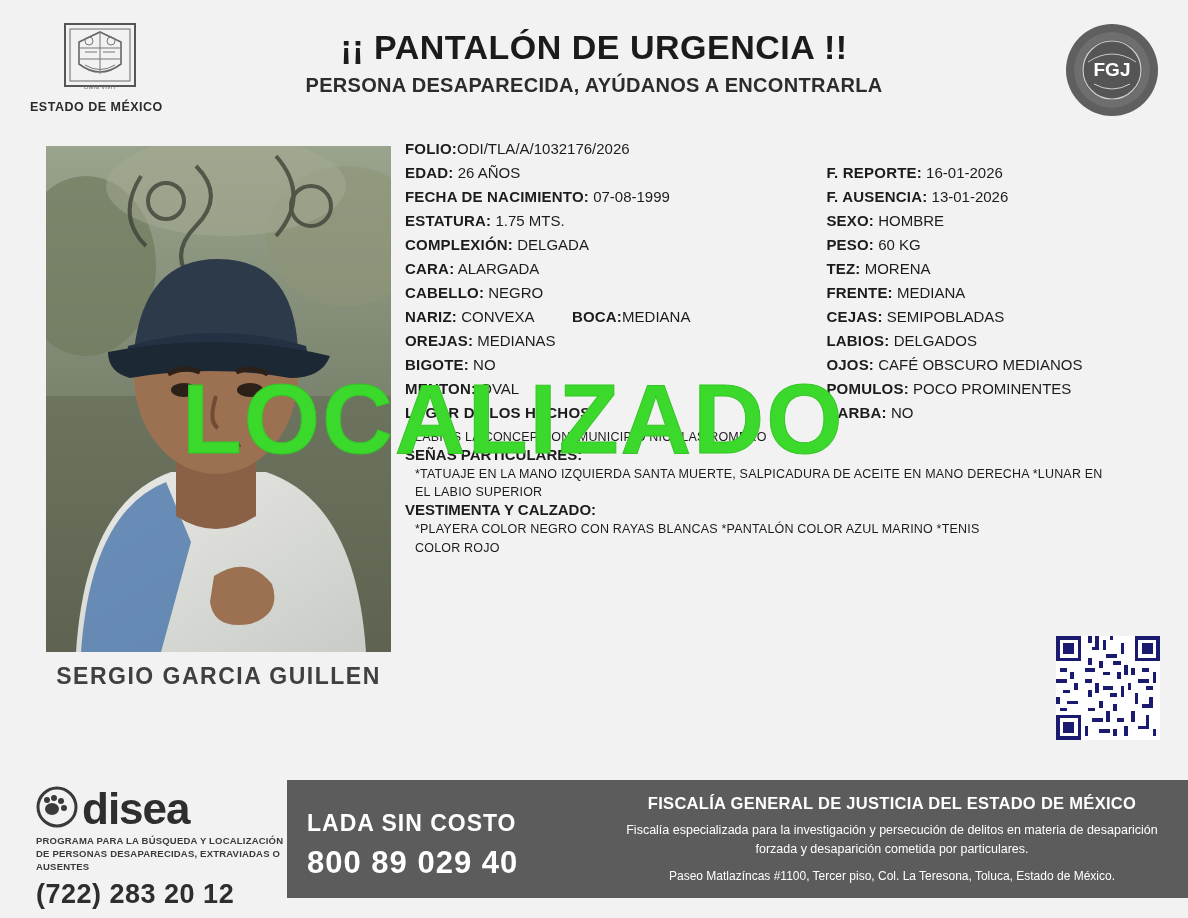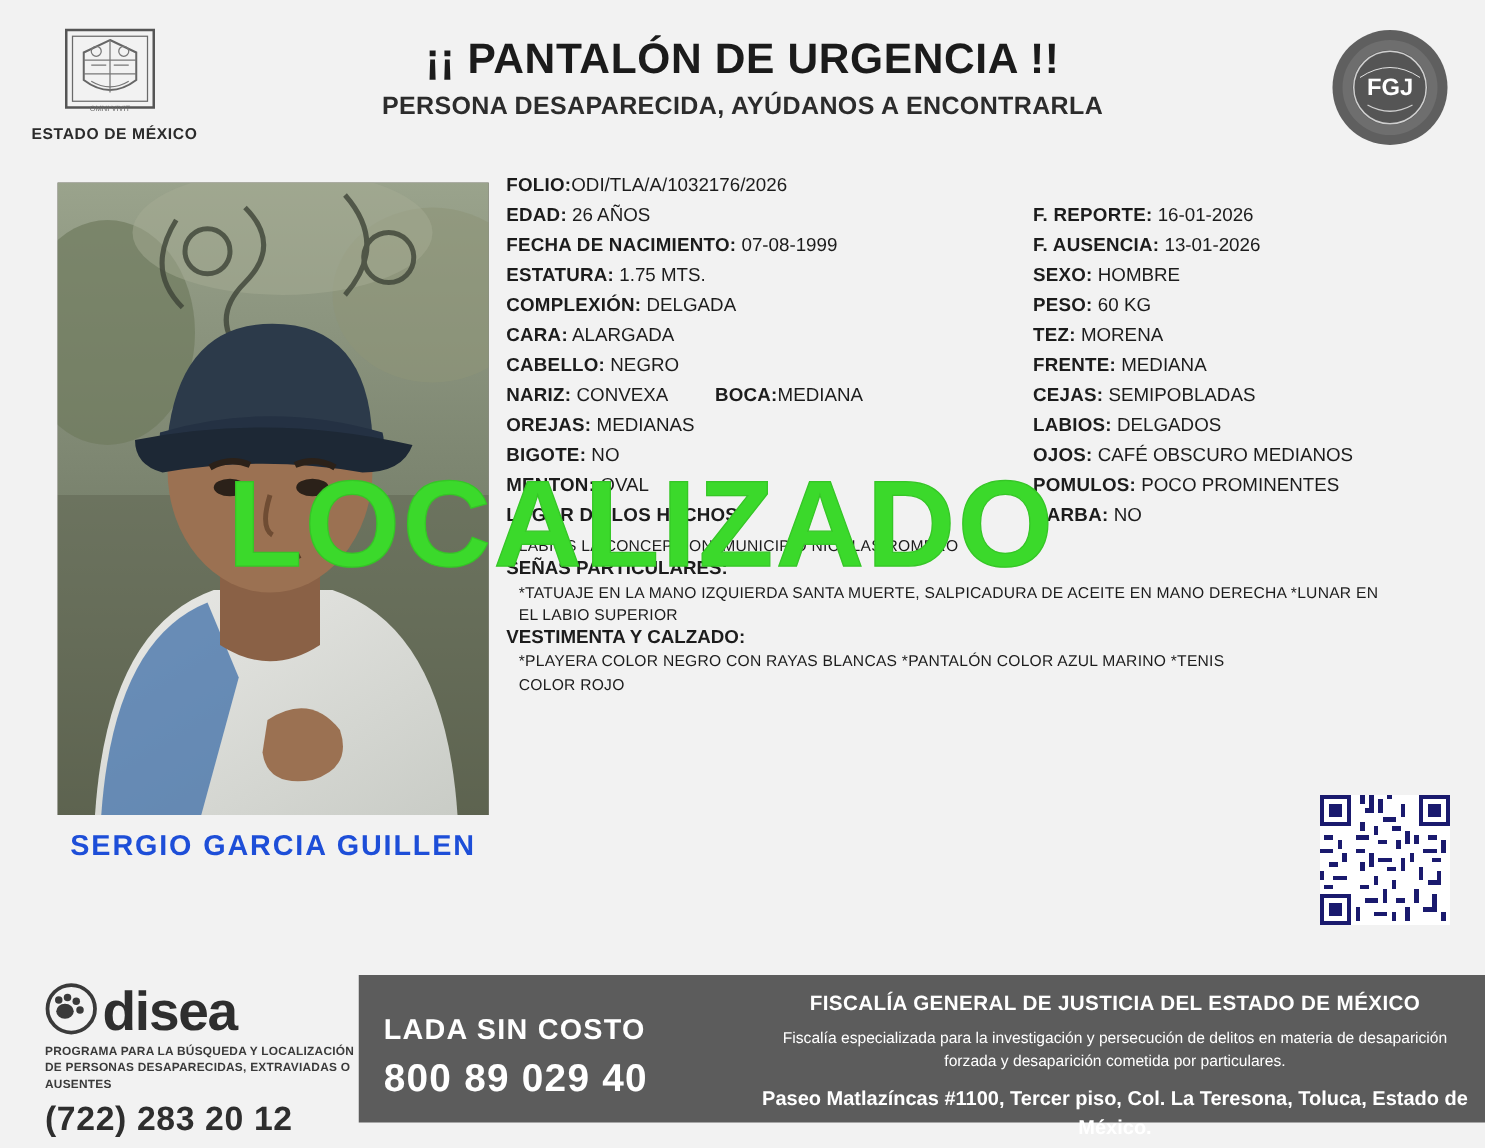--- a/index.html
+++ b/index.html
@@ -8,36 +8,36 @@
     background:#f2f2f2;
     font-family:"Liberation Sans", sans-serif;
     position:relative;
     overflow:hidden;
     color:#1a1a1a;
   }
   .sheet{position:absolute;inset:0;background:#f2f2f2;}
 
   
   .header{position:absolute;top:0;left:0;width:1188px;height:132px;}
-  .edomex-logo{position:absolute;left:18px;top:18px;width:140px;text-align:right;}
+  .edomex-logo{position:absolute;left:30px;top:18px;width:140px;text-align:left;}
   .edomex-seal{width:82px;height:78px;margin:0 auto;position:relative;}
   .edomex-seal svg{display:block;}
   .edomex-caption{font-size:12.5px;font-weight:bold;letter-spacing:.5px;color:#2b2b2b;margin-top:4px;}
 
   .title-wrap{position:absolute;left:0;top:28px;width:1188px;text-align:center;}
   .title-main{font-size:34px;font-weight:bold;letter-spacing:.5px;color:#1b1b1b;}
   .title-sub{font-size:20px;font-weight:bold;letter-spacing:.3px;color:#2c2c2c;margin-top:7px;}
 
   .fgj-logo{position:absolute;right:28px;top:22px;width:96px;height:96px;}
 
   
   .photo-box{position:absolute;left:46px;top:146px;width:345px;height:506px;overflow:hidden;background:#6a6a5e;}
   .photo-svg{position:absolute;left:0;top:0;}
   .name{position:absolute;left:46px;top:662px;width:345px;text-align:center;
-        font-size:23px;font-weight:bold;letter-spacing:1.5px;color:#1d4ed8;line-height:1.3;}
+        font-size:23px;font-weight:bold;letter-spacing:1.5px;color:#404040;line-height:1.3;}
 
   
   .data{position:absolute;left:405px;top:140px;width:760px;font-size:15px;color:#1c1c1c;}
   .row{display:flex;align-items:flex-end;margin-bottom:7px;}
   .col-l{width:395px;}
   .col-r{width:340px;}
   .lbl{font-weight:bold;letter-spacing:.2px;}
   .val{font-weight:normal;}
   .rt{padding-left:28px;}
 
@@ -63,21 +63,21 @@
   .disea-sub{font-size:9.5px;font-weight:bold;color:#3a3a3a;line-height:1.35;margin-top:3px;letter-spacing:.2px;}
   .disea-phone{font-size:27px;font-weight:bold;color:#2e2e2e;margin-top:6px;letter-spacing:.5px;}
 
   .footer-dark{position:absolute;left:287px;top:0;width:901px;height:118px;background:#5c5c5c;color:#fff;}
   .lada{position:absolute;left:20px;top:30px;width:290px;}
   .lada-t{font-size:23px;font-weight:bold;letter-spacing:1px;}
   .lada-n{font-size:31px;font-weight:bold;letter-spacing:1px;margin-top:8px;}
   .fgj-text{position:absolute;left:320px;top:14px;width:570px;text-align:center;}
   .fgj-t1{font-size:16.5px;font-weight:bold;letter-spacing:.3px;}
   .fgj-t2{font-size:12.5px;margin-top:8px;line-height:1.5;}
-  .fgj-t3{font-size:16px;font-weight:bold;margin-top:9px;line-height:1.45;}
+  .fgj-t3{font-size:12px;font-weight:normal;margin-top:9px;line-height:1.45;}
 </style>
 </head>
 <body>
 
 <div class="sheet">
 
   <div class="header">
 
     <div class="edomex-logo">
       <div class="edomex-seal">

